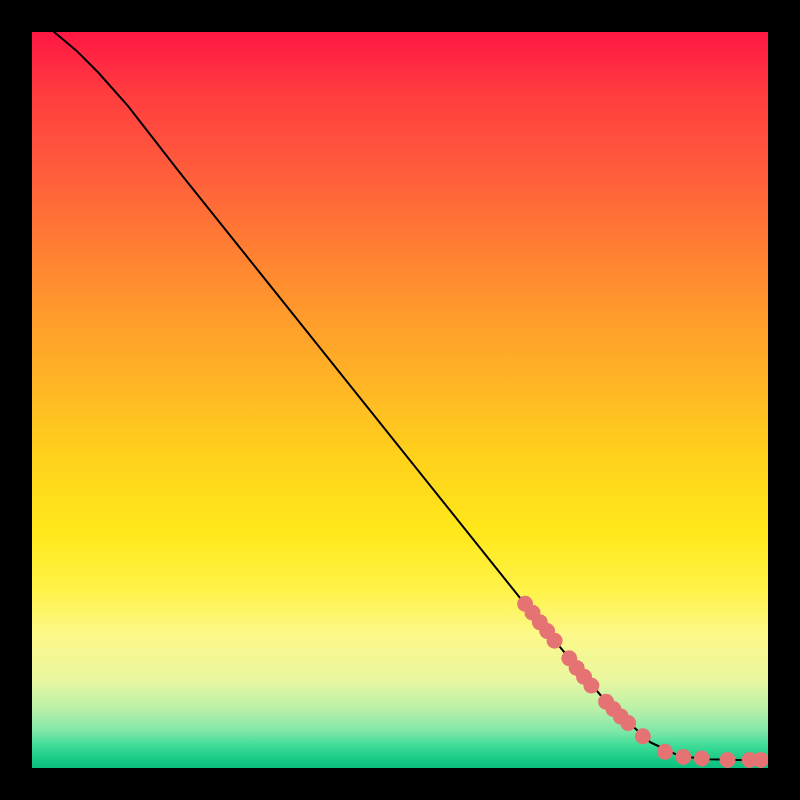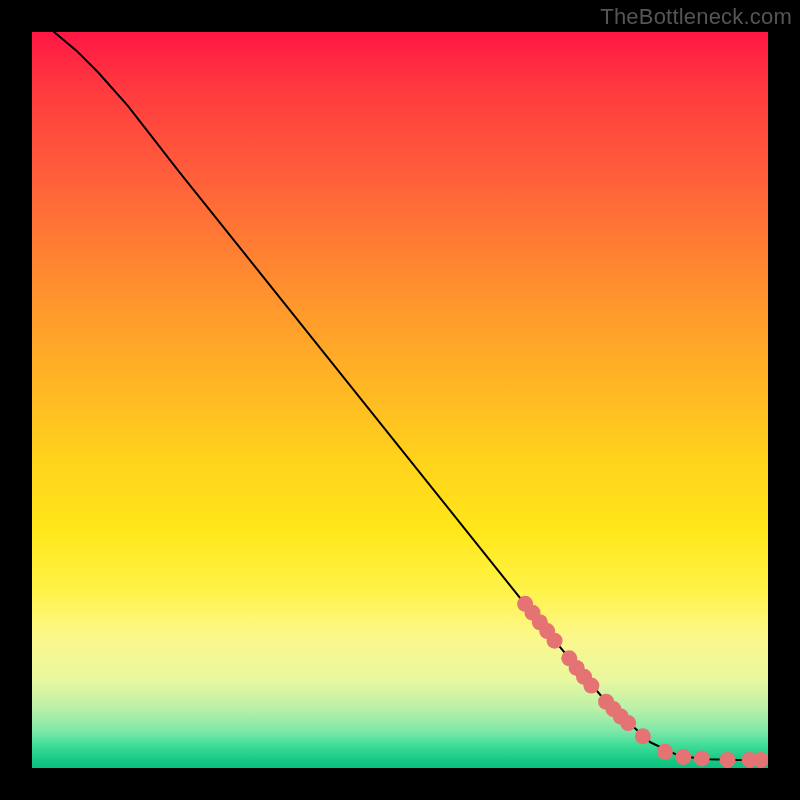--- a/index.html
+++ b/index.html
@@ -81,14 +81,13 @@
         <circle cx="596.16" cy="691.10" r="8" fill="#e57373"></circle>
         <circle cx="610.88" cy="704.35" r="8" fill="#e57373"></circle>
         <circle cx="632.96" cy="719.81" r="8" fill="#e57373"></circle>
         <circle cx="651.36" cy="724.96" r="8" fill="#e57373"></circle>
         <circle cx="669.76" cy="726.43" r="8" fill="#e57373"></circle>
         <circle cx="695.52" cy="727.90" r="8" fill="#e57373"></circle>
         <circle cx="717.60" cy="727.90" r="8" fill="#e57373"></circle>
         <circle cx="728.64" cy="727.90" r="8" fill="#e57373"></circle>
       </svg>
   </div>
-  <div class="watermark">TheBottleneck.com</div>
 </div>
 
 </body></html>

